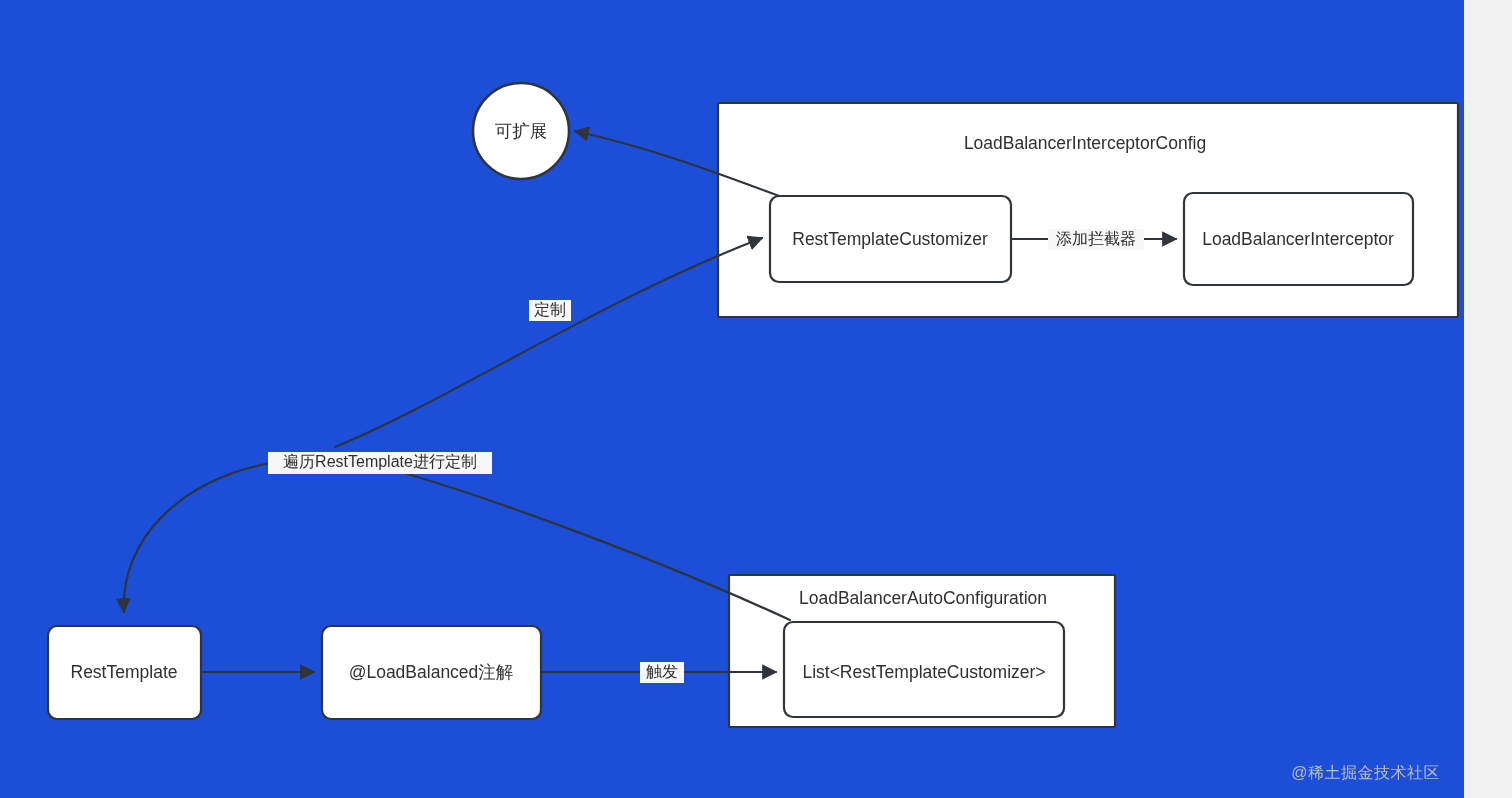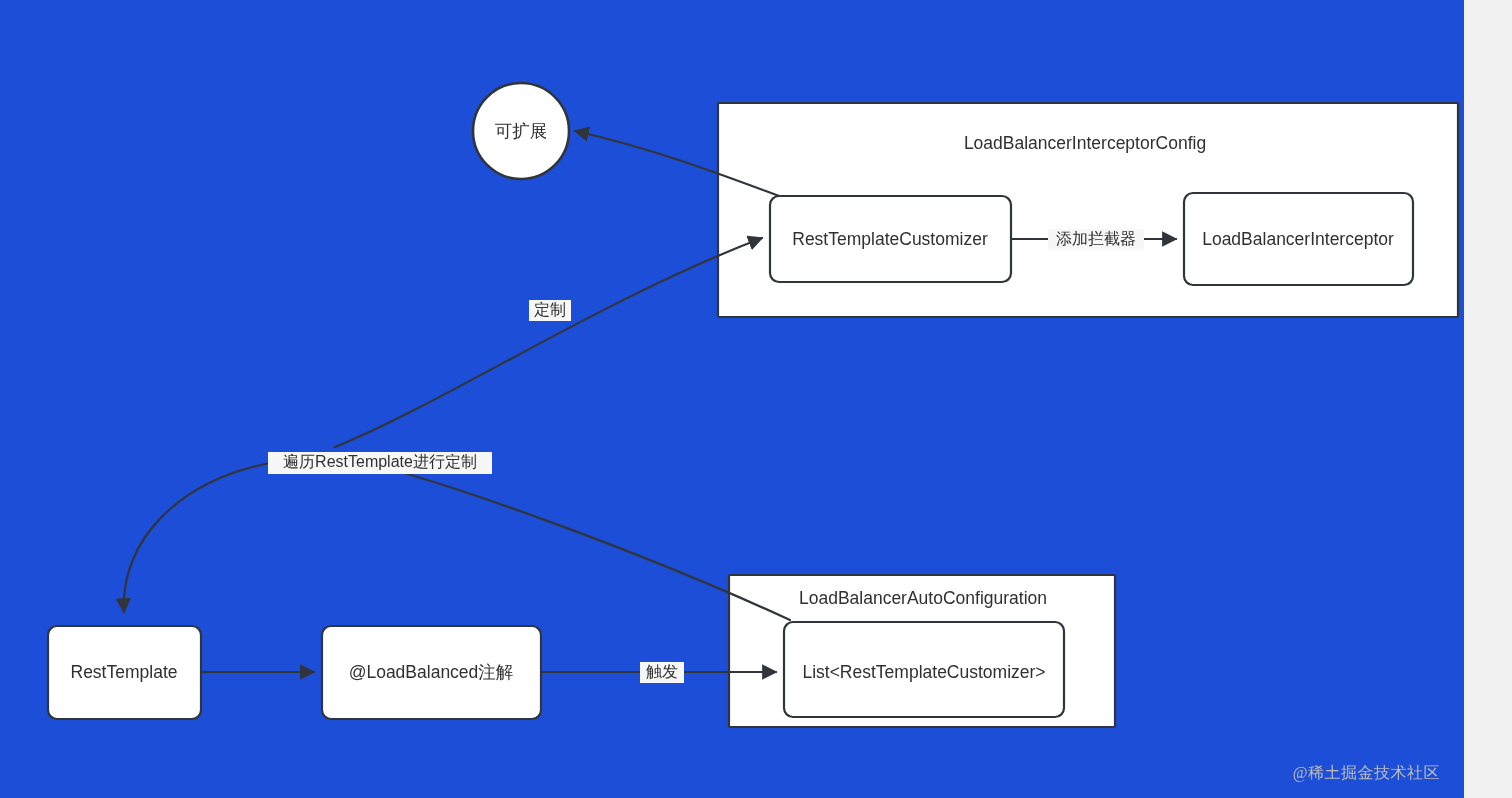--- a/index.html
+++ b/index.html
@@ -66,21 +66,21 @@
     text-anchor: middle;
     dominant-baseline: middle;
   }
   .edge-label-bg {
     fill: #f7f7f7;
   }
   .watermark {
     position: absolute;
     right: 24px;
     bottom: 14px;
-    font-family: Liberation Serif, serif;
+    font-family: Liberation Sans, sans-serif;
     font-size: 16px;
     color: #bdbdbd;
     letter-spacing: 0.5px;
     user-select: none;
   }
 </style>
 </head>
 <body>
 
 <div id="canvas">

